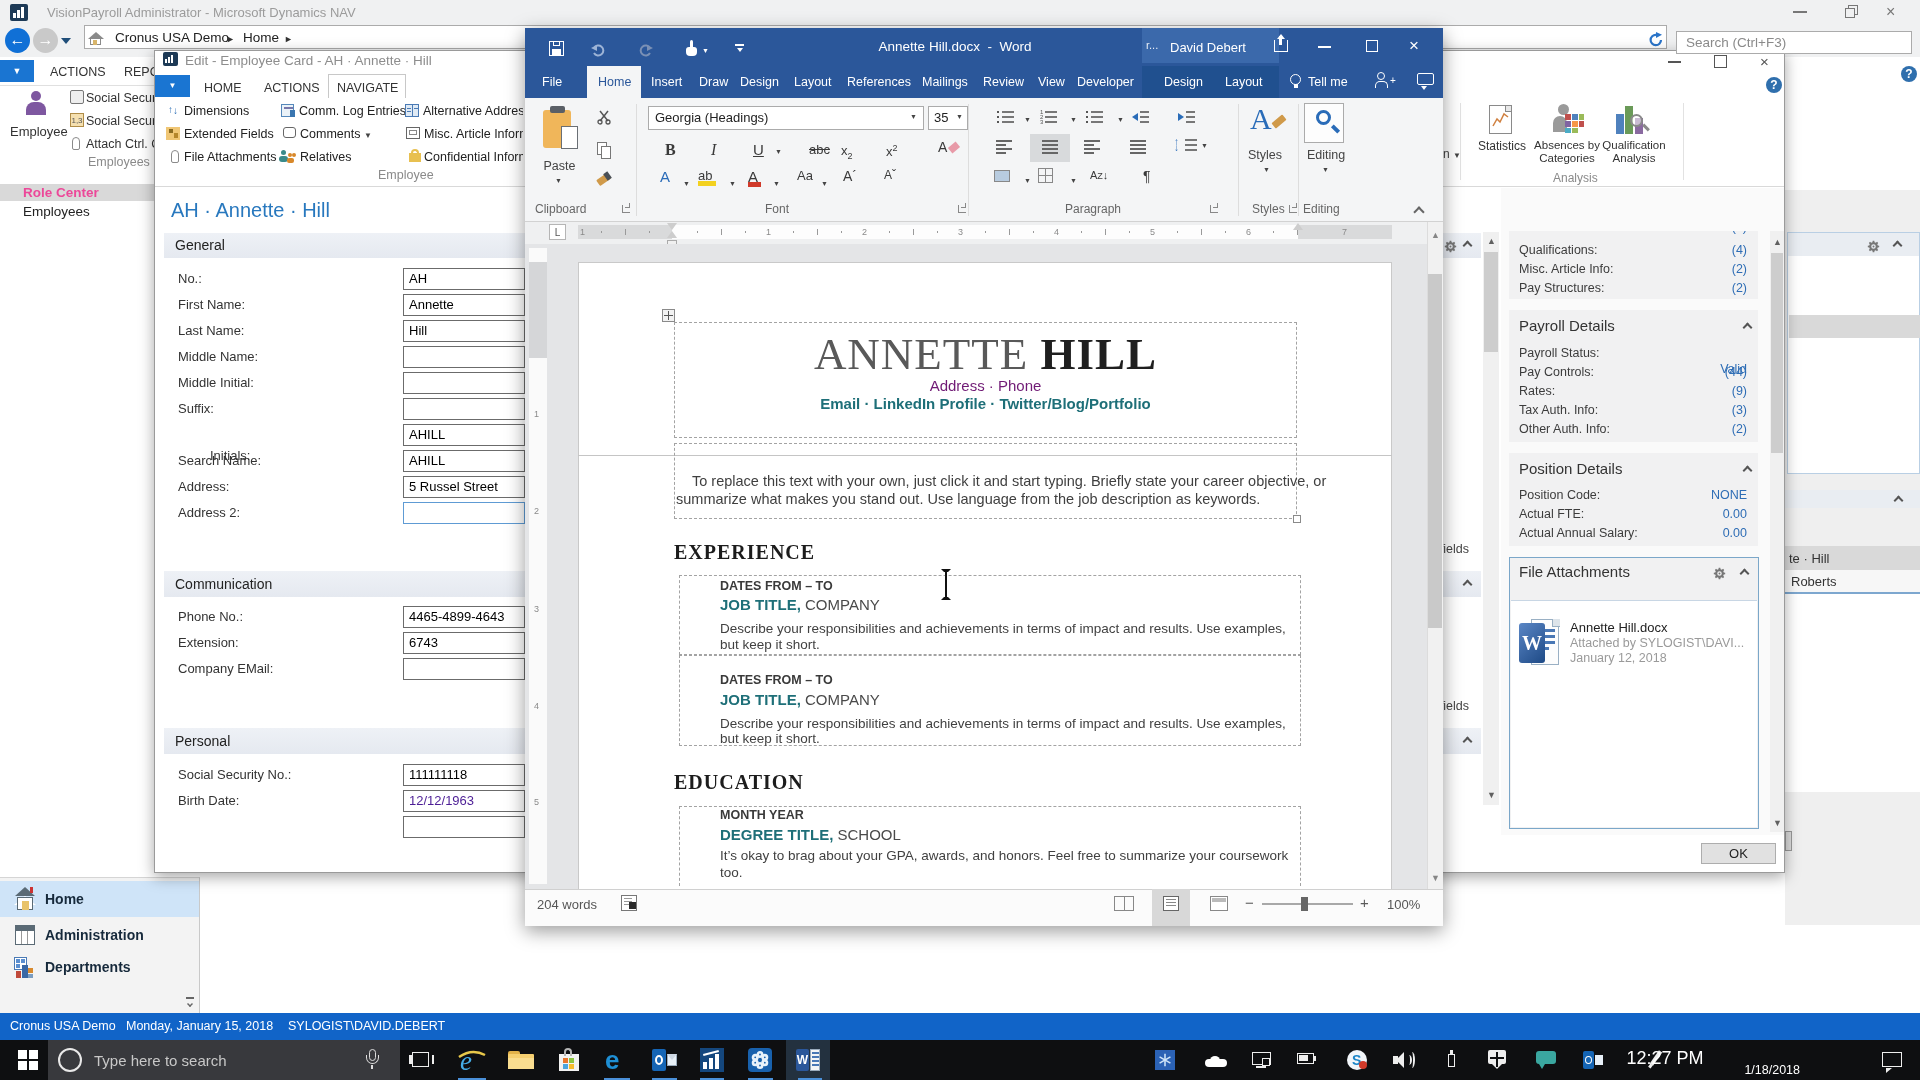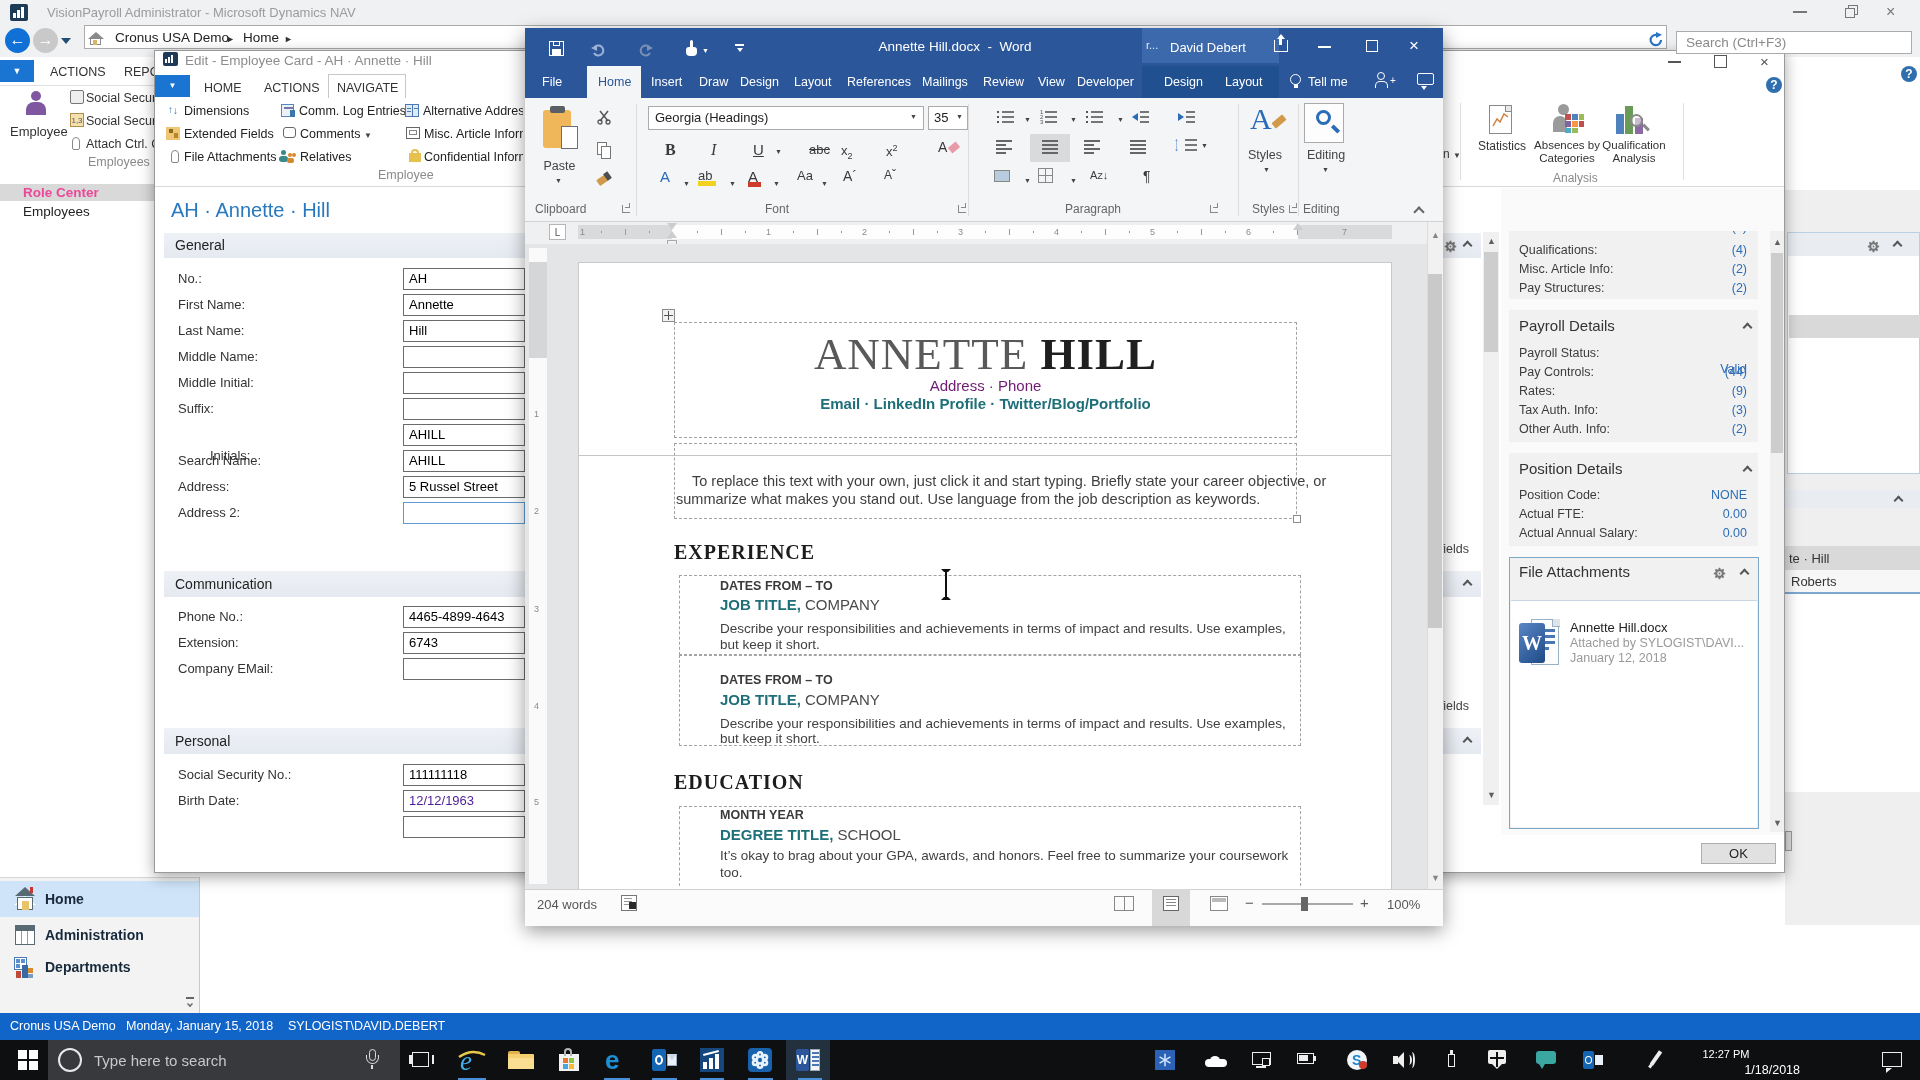--- a/index.html
+++ b/index.html
@@ -844,18 +844,18 @@
       </div>
 <div class="a" style="left:1583px;top:11px;width:20px;height:18px;">
         <div class="a" style="left:0;top:0;width:11px;height:18px;background:#1565b5;border-radius:2px;"></div>
         <div class="a" style="left:2px;top:5px;width:7px;height:8px;border:1.5px solid #fff;border-radius:50%;"></div>
         <div class="a" style="left:12px;top:4px;width:8px;height:10px;background:#e8f0f8;"></div>
       </div>
 <div class="a" style="left:1647px;top:10px;width:18px;height:20px;">
         <div class="a" style="left:7px;top:0px;width:4px;height:16px;background:#eee;transform:rotate(35deg);"></div>
         <div class="a" style="left:2px;top:14px;width:3px;height:4px;background:#eee;transform:rotate(35deg);"></div>
       </div>
-<div class="a" style="left:1676px;top:8px;width:100px;text-align:center;font-size:11px;color:#fff;">12:27 PM</div>
+<div class="a" style="left:1615px;top:8px;width:100px;text-align:center;font-size:18px;color:#fff;">12:27 PM</div>
 <div class="a" style="left:1700px;top:23px;width:100px;text-align:right;font-size:12.5px;color:#fff;">1/18/2018</div>
 <div class="a" style="left:1882px;top:12px;width:20px;height:15px;border:1.5px solid #eee;background:#0e0f11;"></div>
 <div class="a" style="left:1886px;top:28px;width:0;height:0;border-left:0px solid transparent;border-right:6px solid transparent;border-top:5px solid #eee;"></div>
     </div>
 </div>
 
 </body></html>

